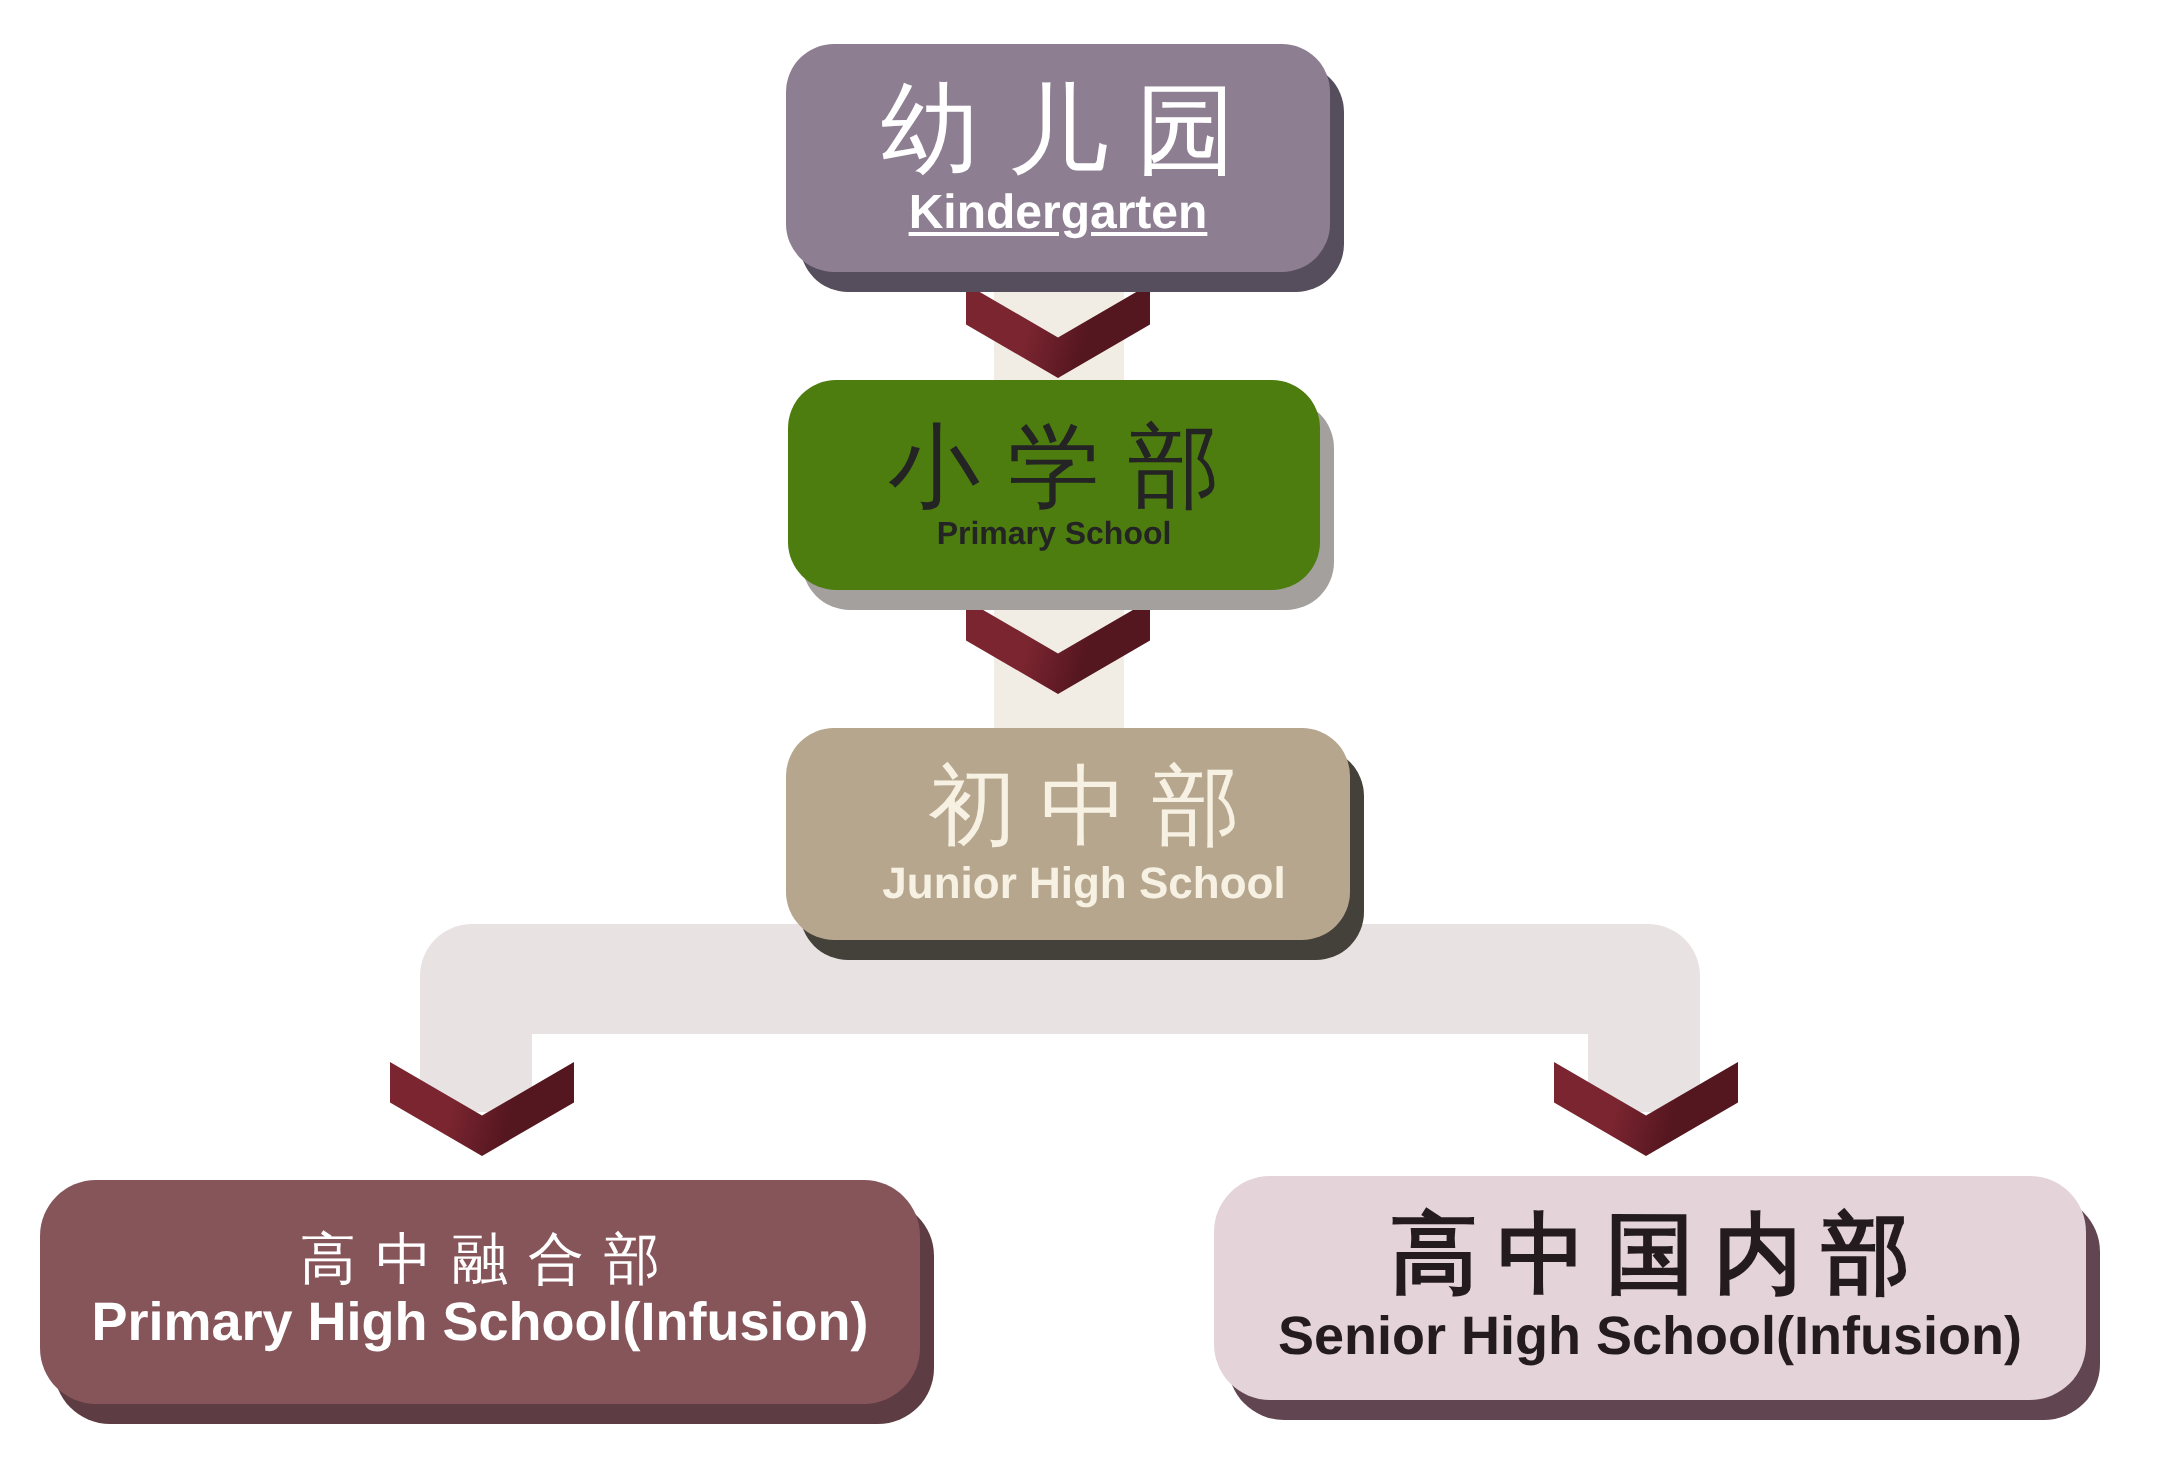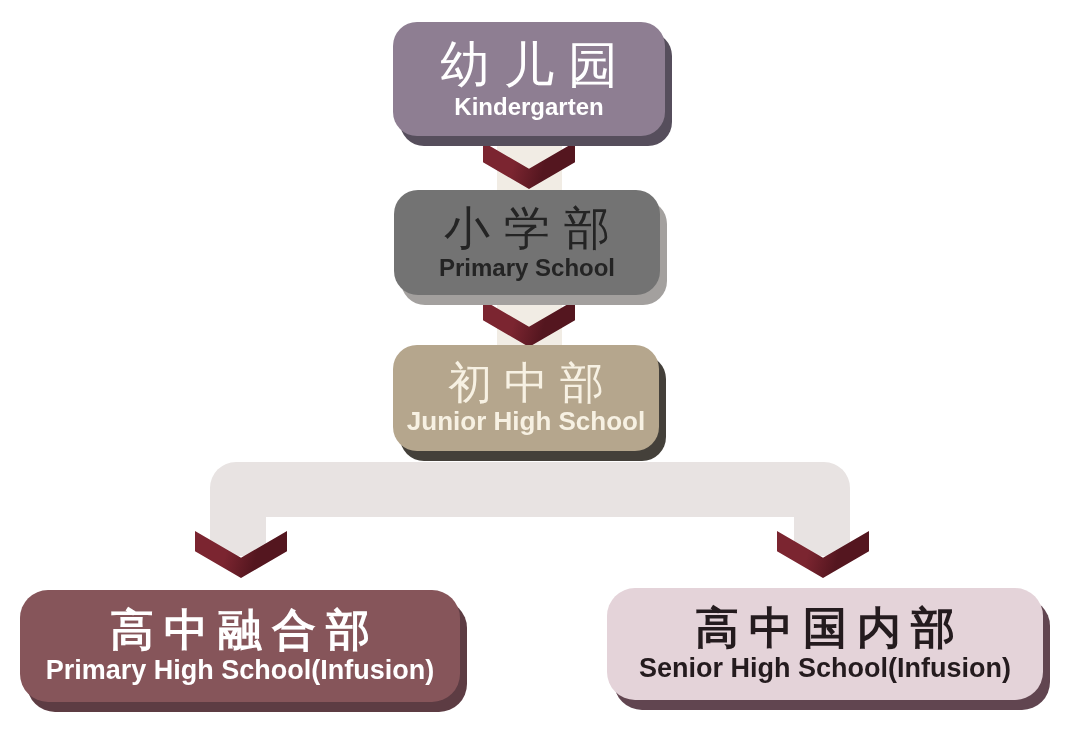--- a/index.html
+++ b/index.html
@@ -66,32 +66,32 @@
     white-space: nowrap;
   }
   .node .en {
     font-weight: bold;
     line-height: 1.15;
     white-space: nowrap;
   }
 
   #node-kindergarten { left: 393px; top: 22px;  width: 272px; height: 114px; }
   #node-kindergarten .zh { font-size: 50px; letter-spacing: 14px; padding-left: 14px; }
-  #node-kindergarten .en { font-size: 24px; }
+  #node-kindergarten .en { font-size: 24px; text-decoration: underline; }
 
   #node-primary { left: 394px; top: 190px; width: 266px; height: 105px; }
   #node-primary .zh { font-size: 46px; letter-spacing: 14px; padding-left: 14px; }
-  #node-primary .en { font-size: 24px; }
+  #node-primary .en { font-size: 16px; }
 
-  #node-junior { left: 393px; top: 345px; width: 266px; height: 106px; }
+  #node-junior { left: 393px; top: 364px; width: 266px; height: 106px; padding-left: 16px; }
   #node-junior .zh { font-size: 44px; letter-spacing: 12px; padding-left: 12px; }
-  #node-junior .en { font-size: 26px; }
+  #node-junior .en { font-size: 22px; }
 
   #node-senior-infusion { left: 20px; top: 590px; width: 440px; height: 112px; border-radius: 28px; }
-  #node-senior-infusion .zh { font-size: 44px; letter-spacing: 10px; padding-left: 10px; font-weight: bold; }
+  #node-senior-infusion .zh { font-size: 28px; letter-spacing: 10px; padding-left: 10px; }
   #node-senior-infusion .en { font-size: 27px; }
 
   #node-senior-domestic { left: 607px; top: 588px; width: 436px; height: 112px; border-radius: 28px; }
   #node-senior-domestic .zh { font-size: 44px; letter-spacing: 10px; padding-left: 10px; font-weight: bold; }
   #node-senior-domestic .en { font-size: 27px; }
 </style>
 </head>
 <body>
 
 <div class="canvas">
@@ -104,21 +104,21 @@
   <div class="chevron" id="chevron-1" style="--arrow-light: #7b2530; --arrow-dark: #54161f;"></div>
   <div class="chevron" id="chevron-2" style="--arrow-light: #7b2530; --arrow-dark: #54161f;"></div>
   <div class="chevron" id="chevron-left" style="--arrow-light: #7b2530; --arrow-dark: #54161f;"></div>
   <div class="chevron" id="chevron-right" style="--arrow-light: #7b2530; --arrow-dark: #54161f;"></div>
 
   <div class="node" id="node-kindergarten" style="background: rgb(142, 126, 146); color: rgb(255, 255, 255); --shadow: #564e5c;">
     <div class="zh">幼儿园</div>
     <div class="en">Kindergarten</div>
   </div>
 
-  <div class="node" id="node-primary" style="background: #737373; color: rgb(36, 36, 36); --shadow: #a3a09e;">
+  <div class="node" id="node-primary" style="background: #4d7c0f; color: rgb(36, 36, 36); --shadow: #a3a09e;">
     <div class="zh">小学部</div>
     <div class="en">Primary School</div>
   </div>
 
   <div class="node" id="node-junior" style="background: rgb(181, 166, 141); color: rgb(247, 241, 227); --shadow: #44403a;">
     <div class="zh">初中部</div>
     <div class="en">Junior High School</div>
   </div>
 
   <div class="node" id="node-senior-infusion" style="background: rgb(134, 85, 90); color: rgb(255, 255, 255); --shadow: #5d3c43;">

